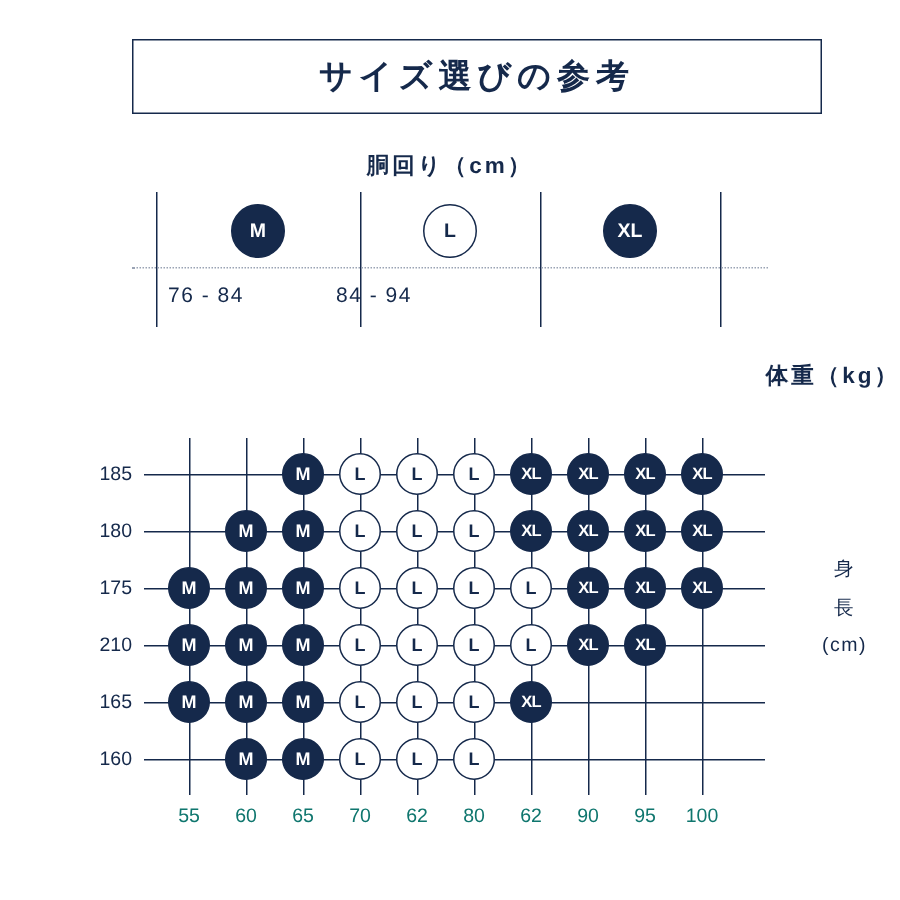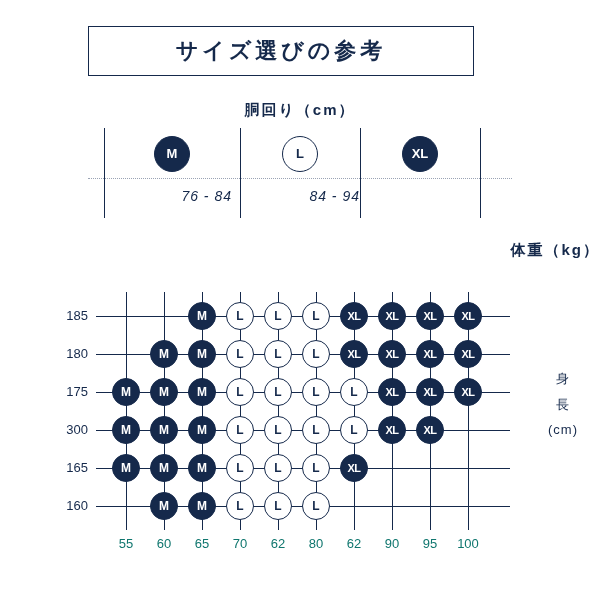--- a/index.html
+++ b/index.html
@@ -19,21 +19,21 @@
     position: absolute;
     left: 0; top: 0;
     width: 600px; height: 600px;
   }
 
   
   .title-box {
     position: absolute;
     left: 88px;
     top: 26px;
-    width: 386px;
+    width: 460px;
     height: 50px;
     border: 1px solid #15294b;
     box-sizing: border-box;
   }
   .title-box .title-text {
     position: absolute;
     left: 0; right: 0;
     top: 50%;
     transform: translateY(-50%);
     text-align: center;
@@ -99,25 +99,24 @@
   }
   .waist-badge.outline {
     background: #ffffff;
     color: #15294b;
     border: 1px solid #15294b;
   }
   .waist-range {
     position: absolute;
     top: 60px;
     width: 120px;
-    text-align: right;
+    text-align: left;
     font-size: 14px;
     letter-spacing: 1px;
     color: #15294b;
-    font-style: italic;
   }
 
   
   .chart-area {
     position: absolute;
     left: 0;
     top: 270px;
     width: 600px;
     height: 310px;
   }
@@ -190,21 +189,21 @@
 
   <div class="waist-area" id="waist-area">
       <div class="waist-vline" style="left: 16px;"></div>
       <div class="waist-vline" style="left: 152px;"></div>
       <div class="waist-vline" style="left: 272px;"></div>
       <div class="waist-vline" style="left: 392px;"></div>
       <div class="waist-dotted"></div>
       <div class="waist-badge fill" style="left: 66px;">M</div>
       <div class="waist-range" style="left: 24px;">76 - 84</div>
       <div class="waist-badge outline" style="left: 194px;">L</div>
-      <div class="waist-range" style="left: 152px;">84 - 94</div>
+      <div class="waist-range" style="left: 136px;">84 - 94</div>
       <div class="waist-badge fill" style="left: 314px;">XL</div>
     </div>
 
   <div class="section-heading" id="weight-heading">体重（kg）</div>
 
   <div class="chart-area" id="chart-area">
       <div class="grid-v" style="left: 126px; top: 22px; height: 238px;"></div>
       <div class="grid-v" style="left: 164px; top: 22px; height: 238px;"></div>
       <div class="grid-v" style="left: 202px; top: 22px; height: 238px;"></div>
       <div class="grid-v" style="left: 240px; top: 22px; height: 238px;"></div>
@@ -216,21 +215,21 @@
       <div class="grid-v" style="left: 468px; top: 22px; height: 238px;"></div>
       <div class="grid-h" style="top: 46px; left: 96px; width: 414px;"></div>
       <div class="grid-h" style="top: 84px; left: 96px; width: 414px;"></div>
       <div class="grid-h" style="top: 122px; left: 96px; width: 414px;"></div>
       <div class="grid-h" style="top: 160px; left: 96px; width: 414px;"></div>
       <div class="grid-h" style="top: 198px; left: 96px; width: 414px;"></div>
       <div class="grid-h" style="top: 236px; left: 96px; width: 414px;"></div>
       <div class="y-tick" style="left: 46px; top: 38px;">185</div>
       <div class="y-tick" style="left: 46px; top: 76px;">180</div>
       <div class="y-tick" style="left: 46px; top: 114px;">175</div>
-      <div class="y-tick" style="left: 46px; top: 152px;">300</div>
+      <div class="y-tick" style="left: 46px; top: 152px;">210</div>
       <div class="y-tick" style="left: 46px; top: 190px;">165</div>
       <div class="y-tick" style="left: 46px; top: 228px;">160</div>
       <div class="x-tick" style="left: 109px; top: 266px;">55</div>
       <div class="x-tick" style="left: 147px; top: 266px;">60</div>
       <div class="x-tick" style="left: 185px; top: 266px;">65</div>
       <div class="x-tick" style="left: 223px; top: 266px;">70</div>
       <div class="x-tick" style="left: 261px; top: 266px;">62</div>
       <div class="x-tick" style="left: 299px; top: 266px;">80</div>
       <div class="x-tick" style="left: 337px; top: 266px;">62</div>
       <div class="x-tick" style="left: 375px; top: 266px;">90</div>

